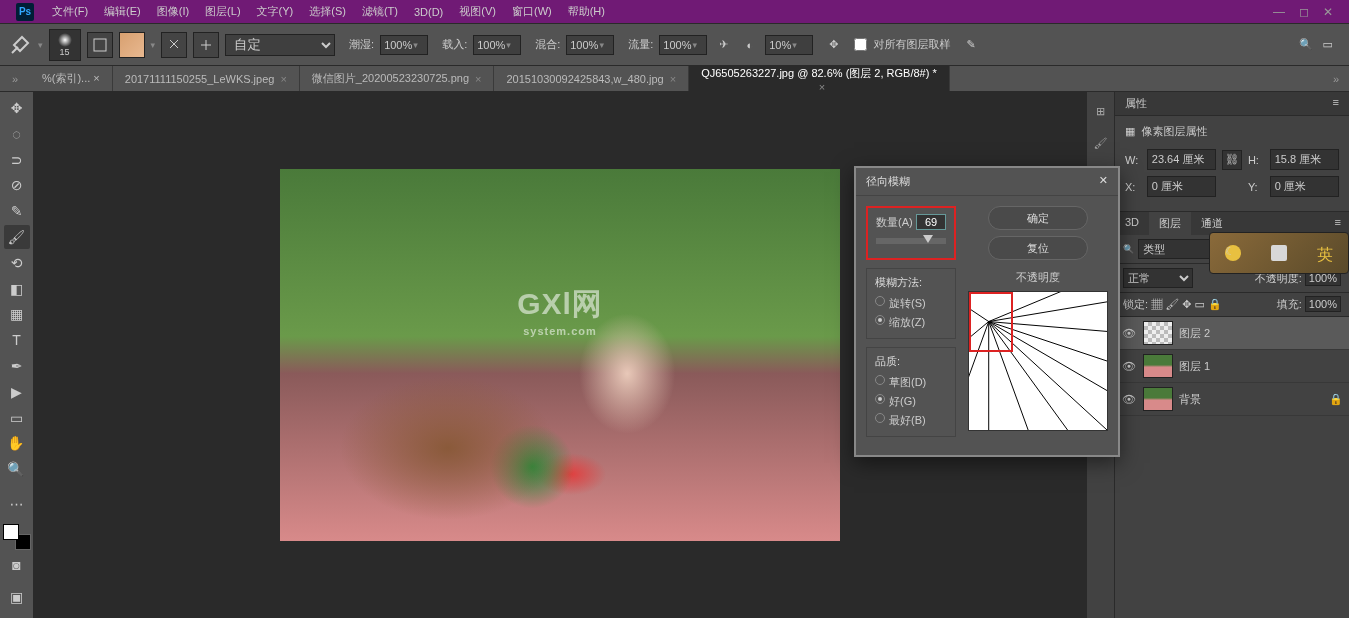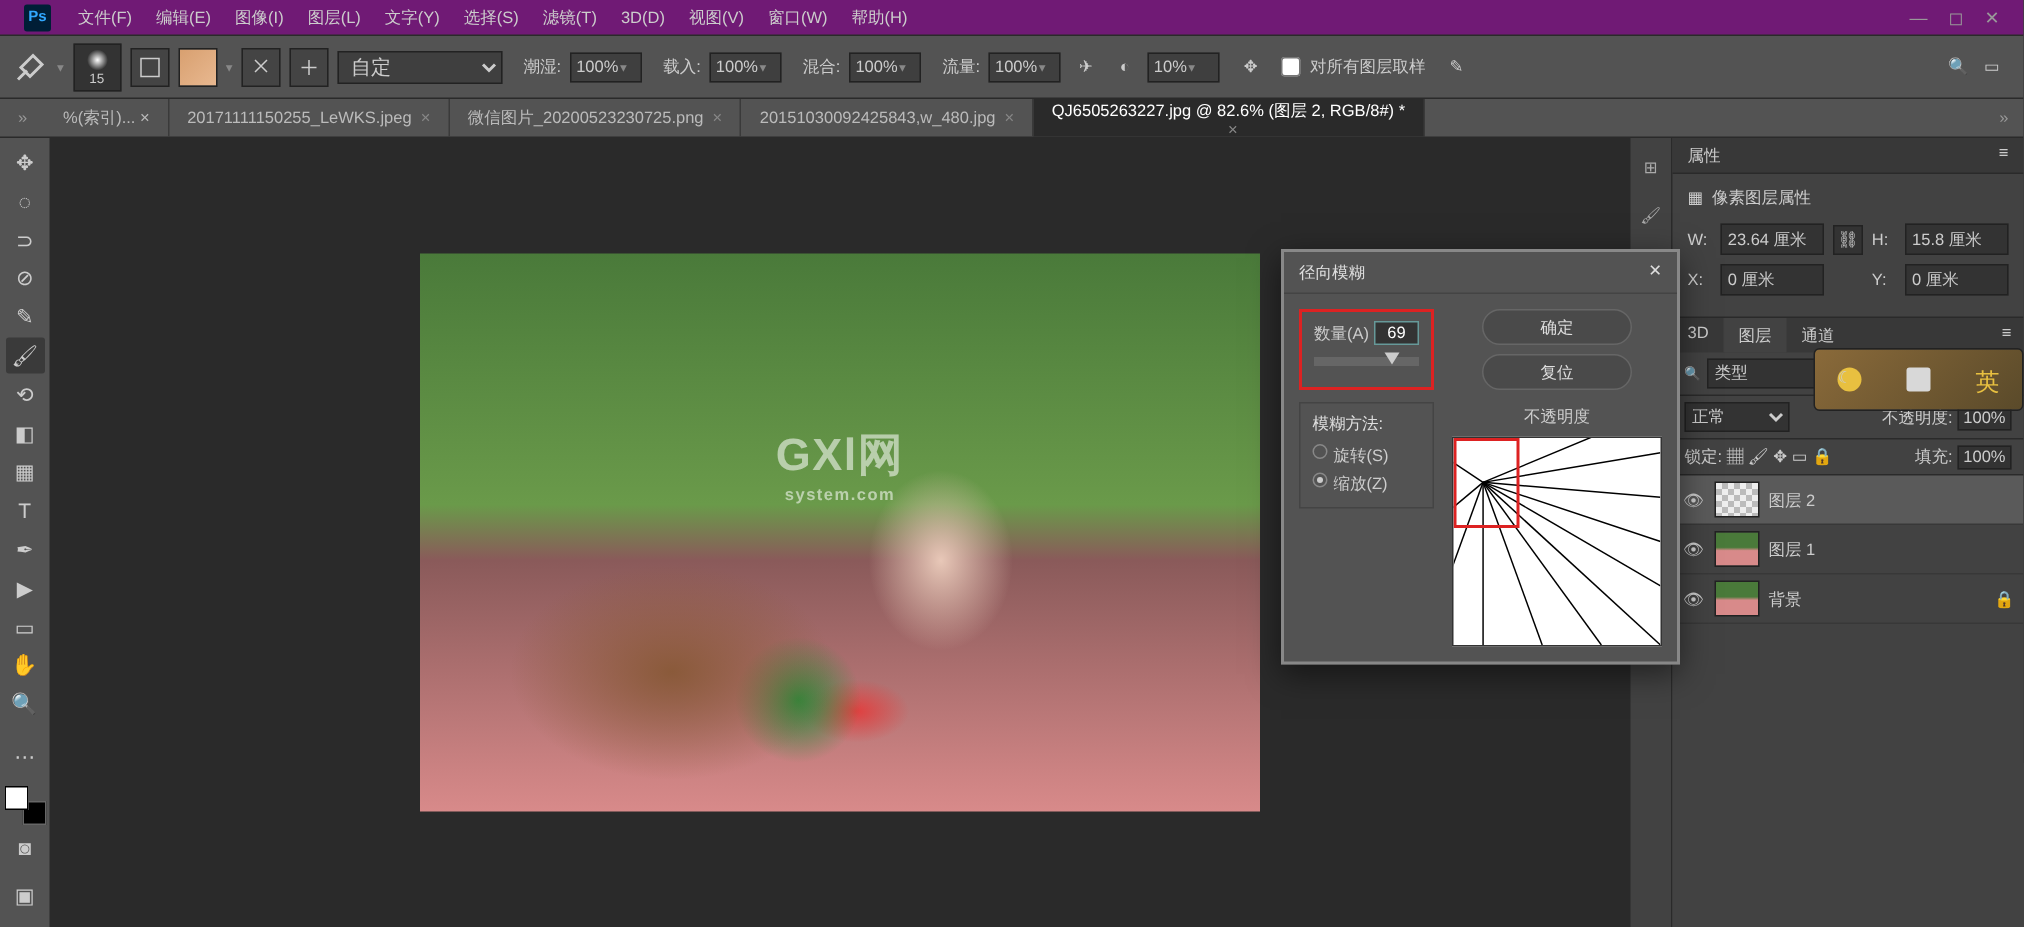--- a/index.html
+++ b/index.html
@@ -367,20 +367,35 @@
         <div class="box-label">模糊方法:</div>
         <div class="radio-row">
             <span class="radio-dot"></span>
             <span>旋转(S)</span>
           </div>
         <div class="radio-row">
             <span class="radio-dot checked"></span>
             <span>缩放(Z)</span>
           </div>
       </div>
+      <div class="quality-box">
+        <div class="box-label">品质:</div>
+        <div class="radio-row">
+            <span class="radio-dot"></span>
+            <span>草图(D)</span>
+          </div>
+        <div class="radio-row">
+            <span class="radio-dot checked"></span>
+            <span>好(G)</span>
+          </div>
+        <div class="radio-row">
+            <span class="radio-dot"></span>
+            <span>最好(B)</span>
+          </div>
+      </div>
     </div>
     <div class="dialog-right">
       <div class="dlg-btn">确定</div>
       <div class="dlg-btn">复位</div>
       <div class="center-label">不透明度</div>
       <div class="blur-preview">
         <svg viewBox="0 0 140 140">
           <g stroke="#000" stroke-width="1">
             <line x1="20" y1="30" x2="-40" y2="-10"></line>
               <line x1="20" y1="30" x2="140" y2="-20"></line>

